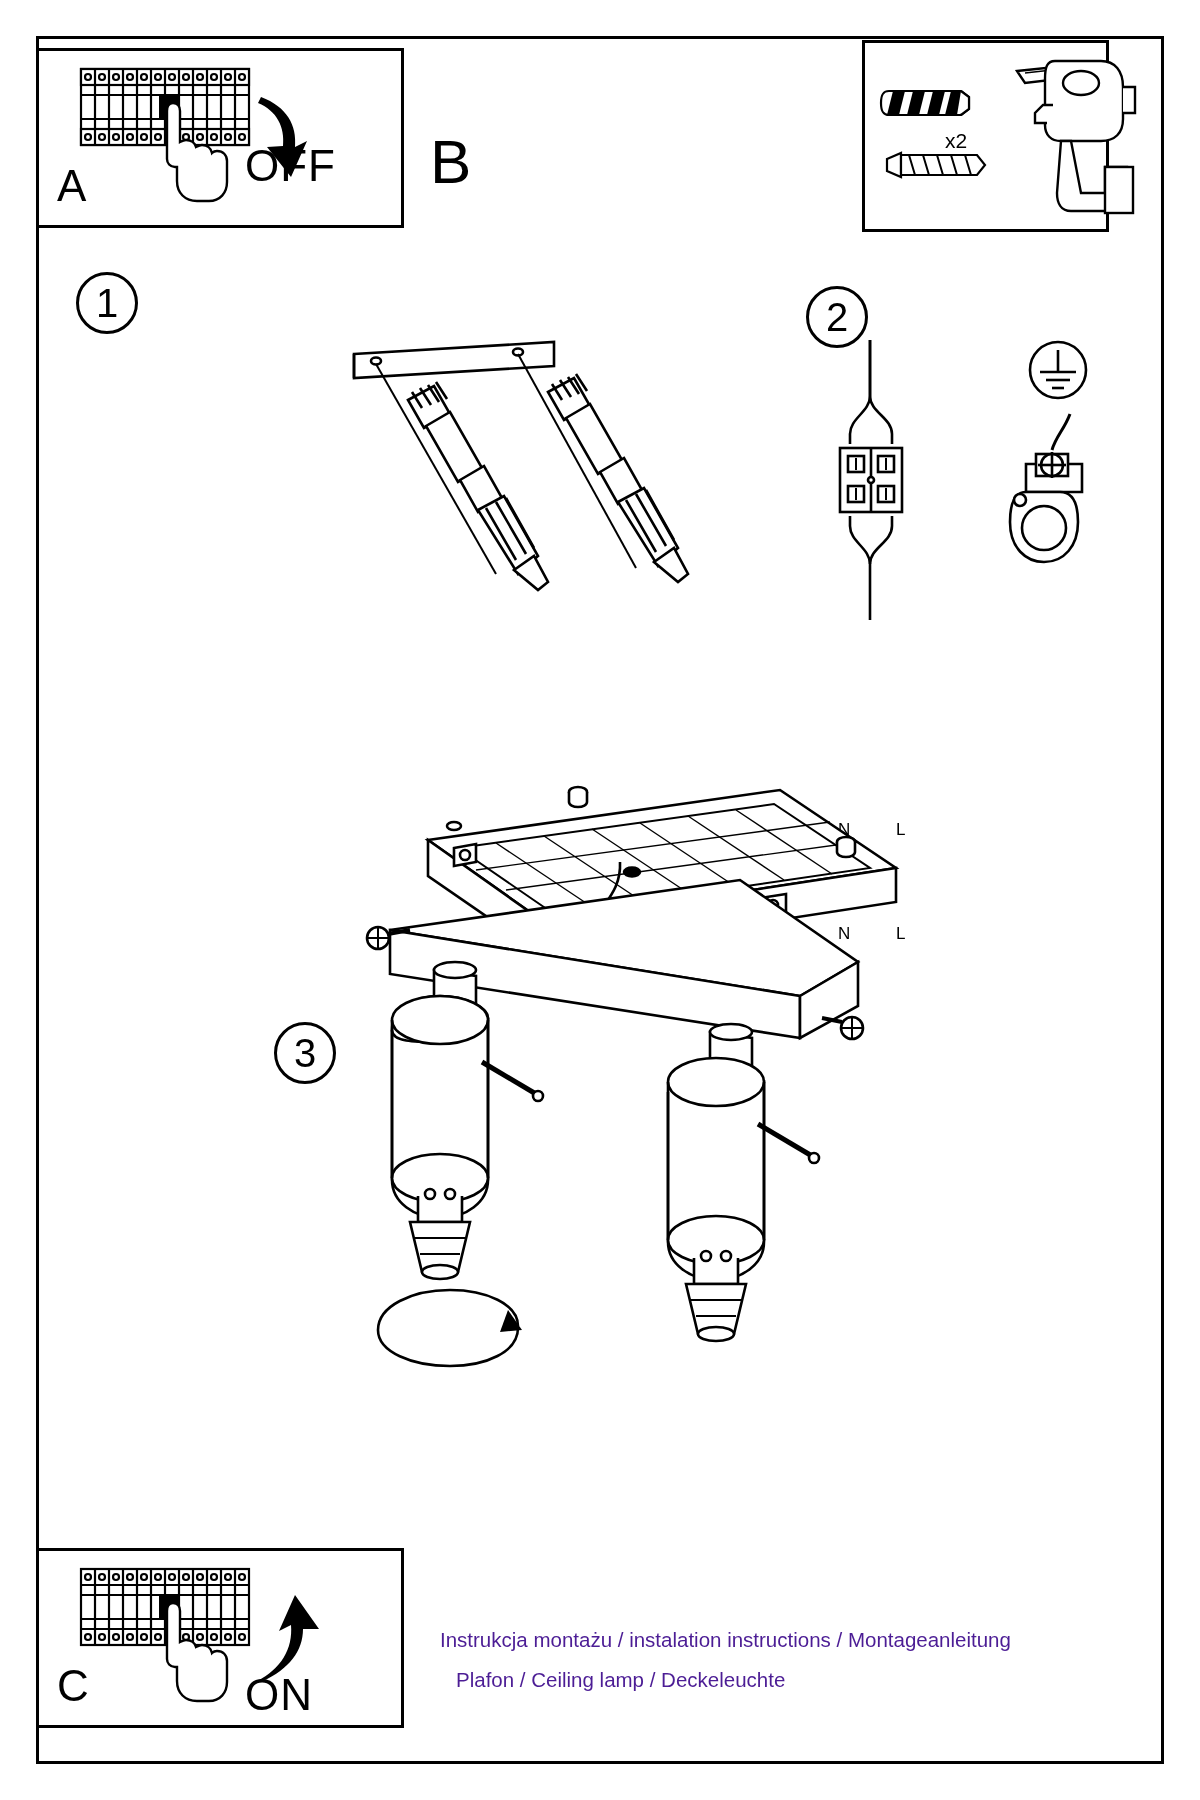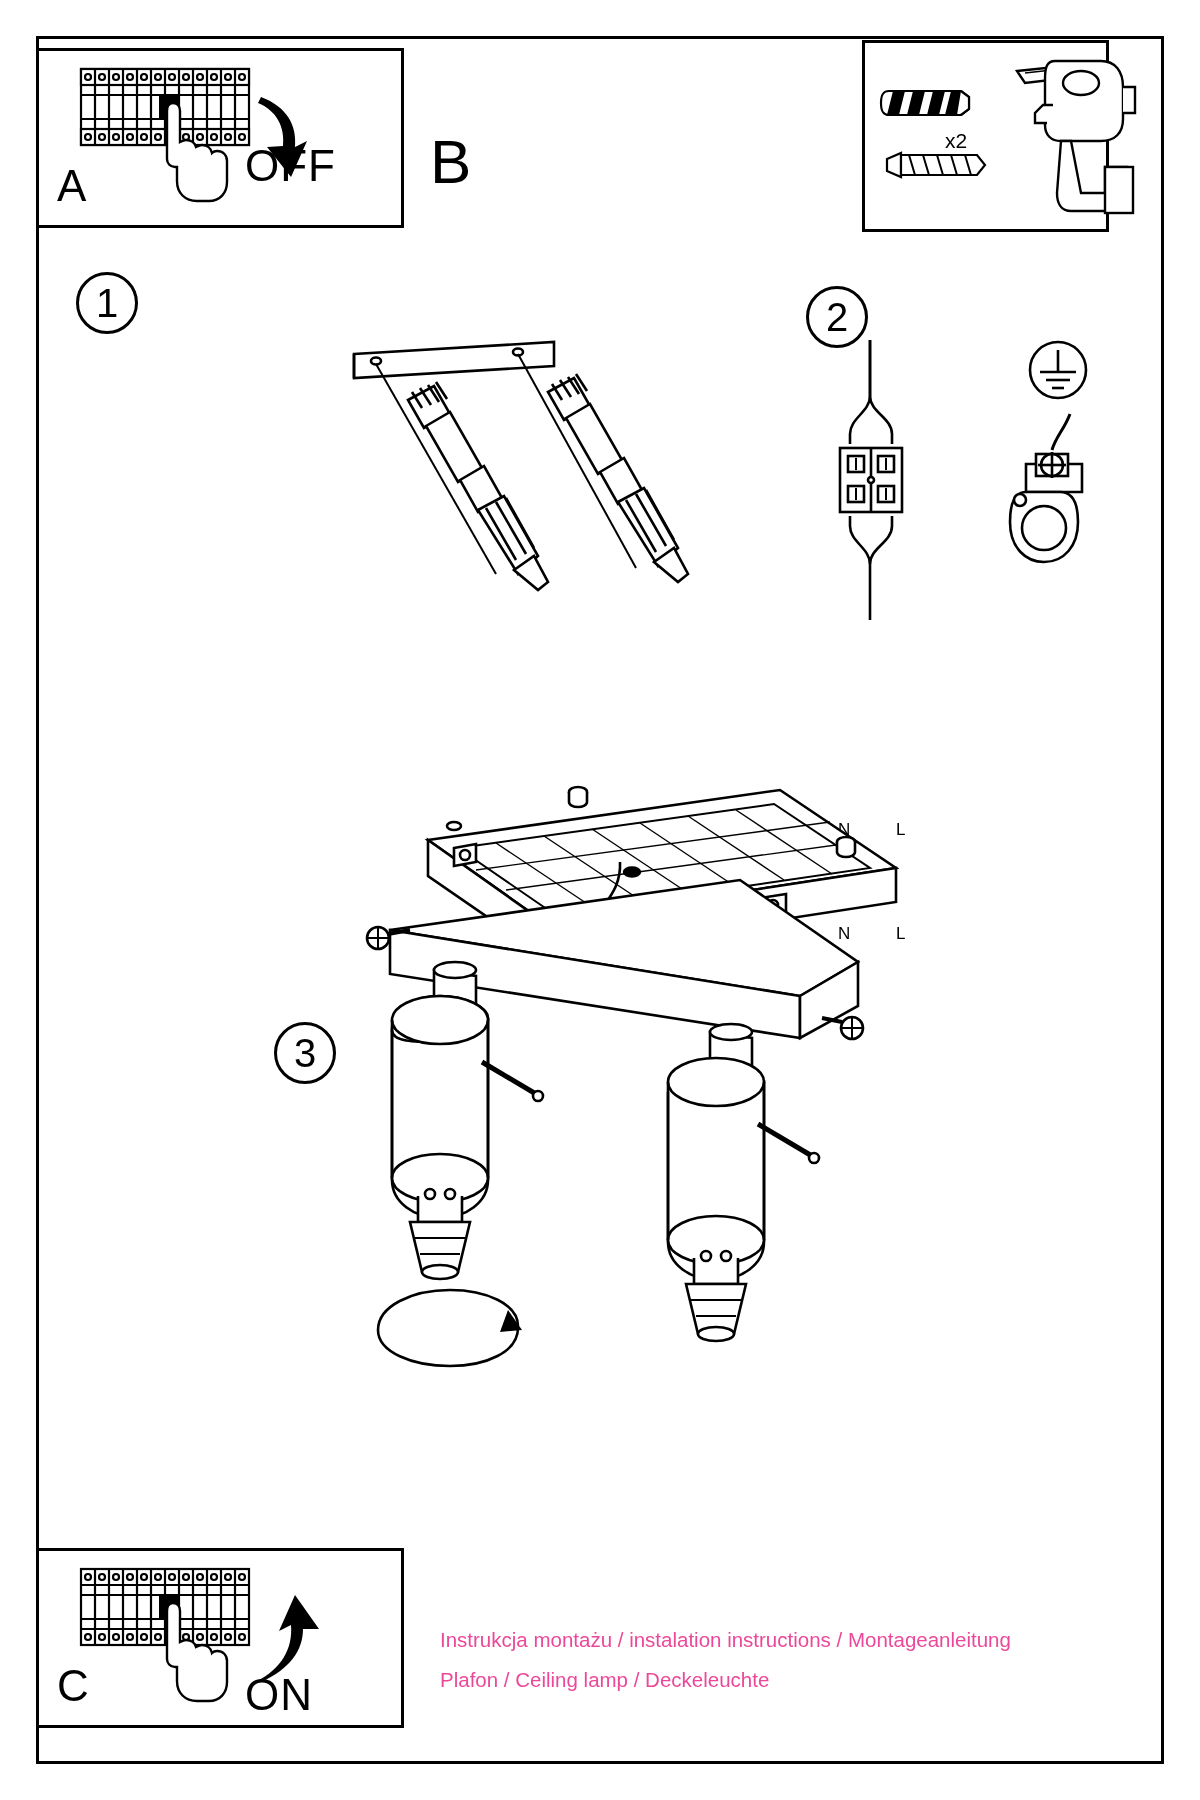--- a/index.html
+++ b/index.html
@@ -67,21 +67,21 @@
     box-sizing: border-box;
     text-align: center;
     font-size: 40px;
     line-height: 56px;
     background: #fff;
   }
   .caption {
     position: absolute;
     font-size: 20.5px;
     font-family: "Liberation Sans", sans-serif;
-    color: #ec4899;
+    color: #4c1d95;
     white-space: nowrap;
   }
   .lbl {
     position: absolute;
     font-size: 17px;
     font-family: "Liberation Sans", sans-serif;
   }
   .x2 {
     position: absolute;
     font-size: 21px;
@@ -431,15 +431,15 @@
       </g>
       <g fill="#000">
         <path d="M218 130 C242 118 254 98 252 74 L240 80 L256 44 L280 78 L264 78 C264 100 250 118 224 130 Z"></path>
       </g>
     </svg>
     <div class="letter" style="left:18px; top:110px;">C</div>
     <div class="word" style="left:206px; top:94px;margin-top:25px;">ON</div>
   </div>
 
   <div class="caption" style="left:440px; top:1628px;">Instrukcja montażu / instalation instructions / Montageanleitung</div>
-  <div class="caption" style="left:440px; top:1668px;">Plafon / Ceiling lamp / Deckeleuchte</div>
+  <div class="caption" style="left:456px; top:1668px;">Plafon / Ceiling lamp / Deckeleuchte</div>
 
 </div>
 
 </body></html>

